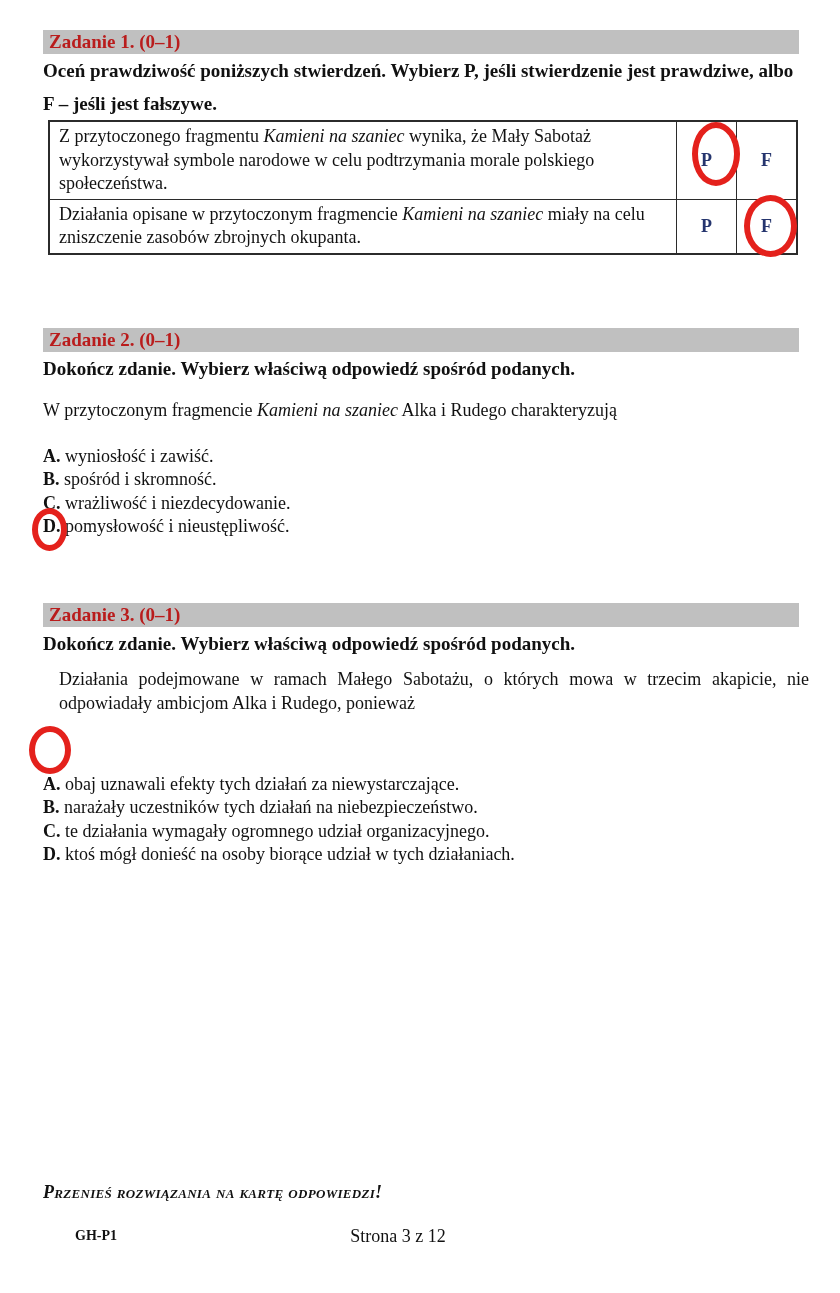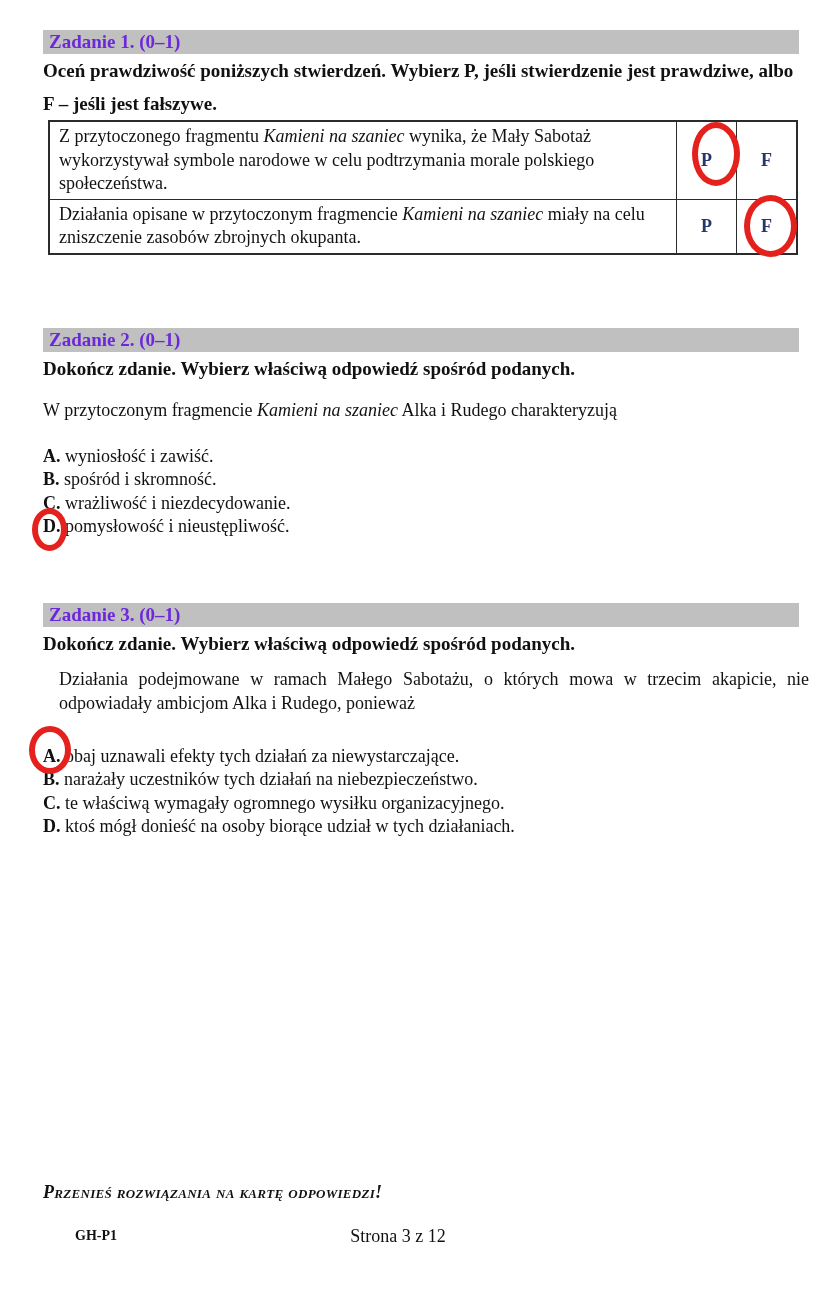--- a/index.html
+++ b/index.html
@@ -6,21 +6,21 @@
   .page {
     position:relative; width:840px; height:1293px; background:#ffffff;
     font-family:"Liberation Serif", serif; color:#111; overflow:hidden;
   }
   .abs { position:absolute; }
 
   
   .task-bar {
     background:#c0c0c0; width:756px; height:24px; line-height:24px;
     font-weight:bold; font-size:19px; padding-left:6px; box-sizing:border-box;
-    color:#6d28d9;
+    color:#b91c1c;
   }
   .instr { font-weight:bold; font-size:19px; line-height:33px; width:764px; }
   .body-text { font-size:18px; line-height:23.5px; width:756px; }
   .justify { text-align:justify; width:750px;margin-left:16px; }
 
   
   table.tf { border-collapse:collapse; width:750px; font-size:18px; border:2px solid #2b2b2b; }
   .tf td { border:1.5px solid #2b2b2b; }
   .tf .stmt { padding:3px 9px; line-height:23.5px; }
   .tf .pf { width:57px; text-align:center; font-weight:bold; font-size:18px; color:#25356e; }
@@ -43,21 +43,21 @@
   .pos-t1bar   { top:30px;  left:43px; }
   .pos-t1instr { top:54px;  left:43px; }
   .pos-t1table { top:120px; left:48px;border-radius:10px; }
   .pos-t2bar   { top:328px; left:43px; }
   .pos-t2instr { top:352px; left:43px; }
   .pos-t2stem  { top:399px; left:43px; }
   .pos-t2opts  { top:445px; left:43px; }
   .pos-t3bar   { top:603px; left:43px; }
   .pos-t3instr { top:627px; left:43px; }
   .pos-t3stem  { top:668px; left:43px; }
-  .pos-t3opts  { top:745px; left:43px; }
+  .pos-t3opts  { top:773px; left:43px; }
   .pos-note    { top:1182px; left:43px; }
   .pos-code    { top:1228px; left:43px; }
   .pos-pageno  { top:1226px; left:43px; }
 
   .footer-note {
     font-style:italic; font-weight:bold; font-variant:small-caps;
     font-size:18px; letter-spacing:0.3px;
   }
   .code { font-weight:bold; font-size:14px;margin-left:32px; }
   .pageno { font-size:18px; text-align:center; width:710px; }
@@ -103,21 +103,21 @@
 
   <div class="abs pos-t3bar task-bar">
     <span>Zadanie 3. (0–1)</span>
   </div>
   <div class="abs pos-t3instr instr">Dokończ zdanie. Wybierz właściwą odpowiedź spośród podanych.</div>
   <div class="abs pos-t3stem body-text justify">Działania podejmowane w ramach Małego Sabotażu, o których mowa w trzecim akapicie, nie odpowiadały ambicjom Alka i Rudego, ponieważ</div>
 
   <div class="abs pos-t3opts">
     <div class="opt"><b>A.</b> <span>obaj uznawali efekty tych działań za niewystarczające.</span></div>
     <div class="opt"><b>B.</b> <span>narażały uczestników tych działań na niebezpieczeństwo.</span></div>
-    <div class="opt"><b>C.</b> <span>te właściwą wymagały ogromnego wysiłku organizacyjnego.</span></div>
+    <div class="opt"><b>C.</b> <span>te działania wymagały ogromnego udział organizacyjnego.</span></div>
     <div class="opt"><b>D.</b> <span>ktoś mógł donieść na osoby biorące udział w tych działaniach.</span></div>
   </div>
 
   <div class="circle c-r1p"></div>
   <div class="circle c-r2f"></div>
   <div class="circle c-t2d"></div>
   <div class="circle c-t3a"></div>
 
   <div class="abs pos-note footer-note">Przenieś rozwiązania na kartę odpowiedzi!</div>
   <div class="abs pos-code code">GH-P1</div>

